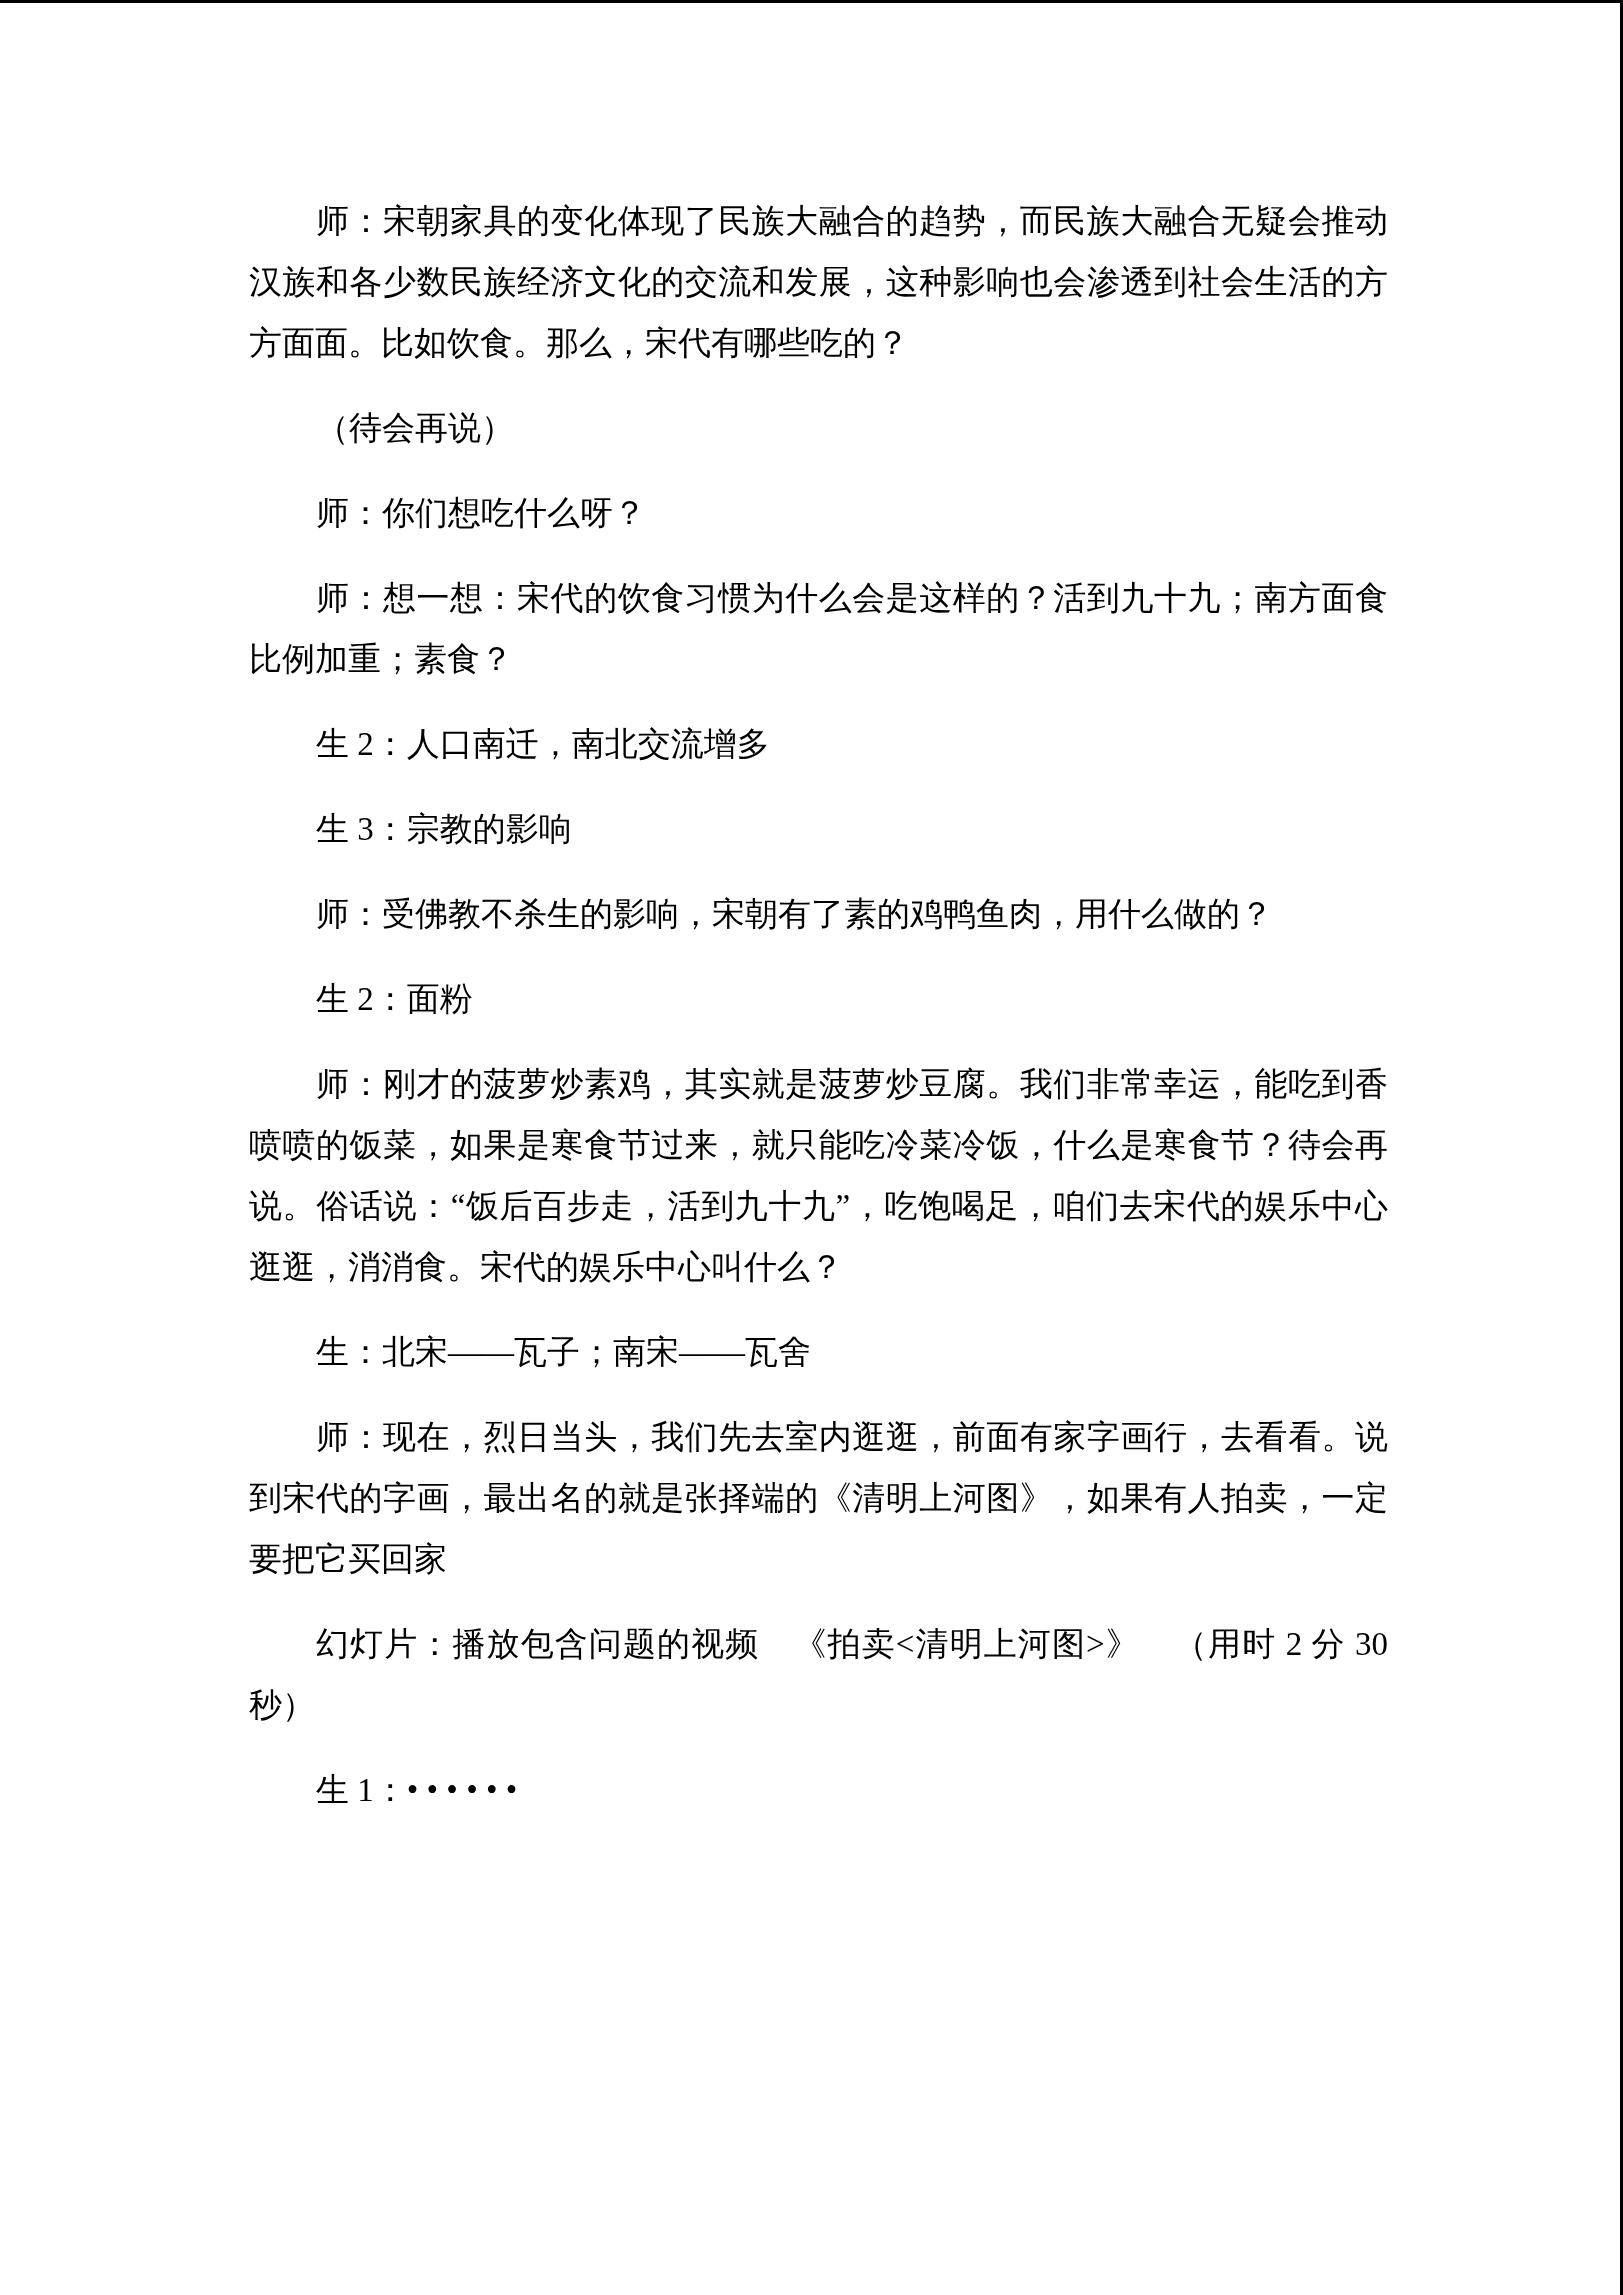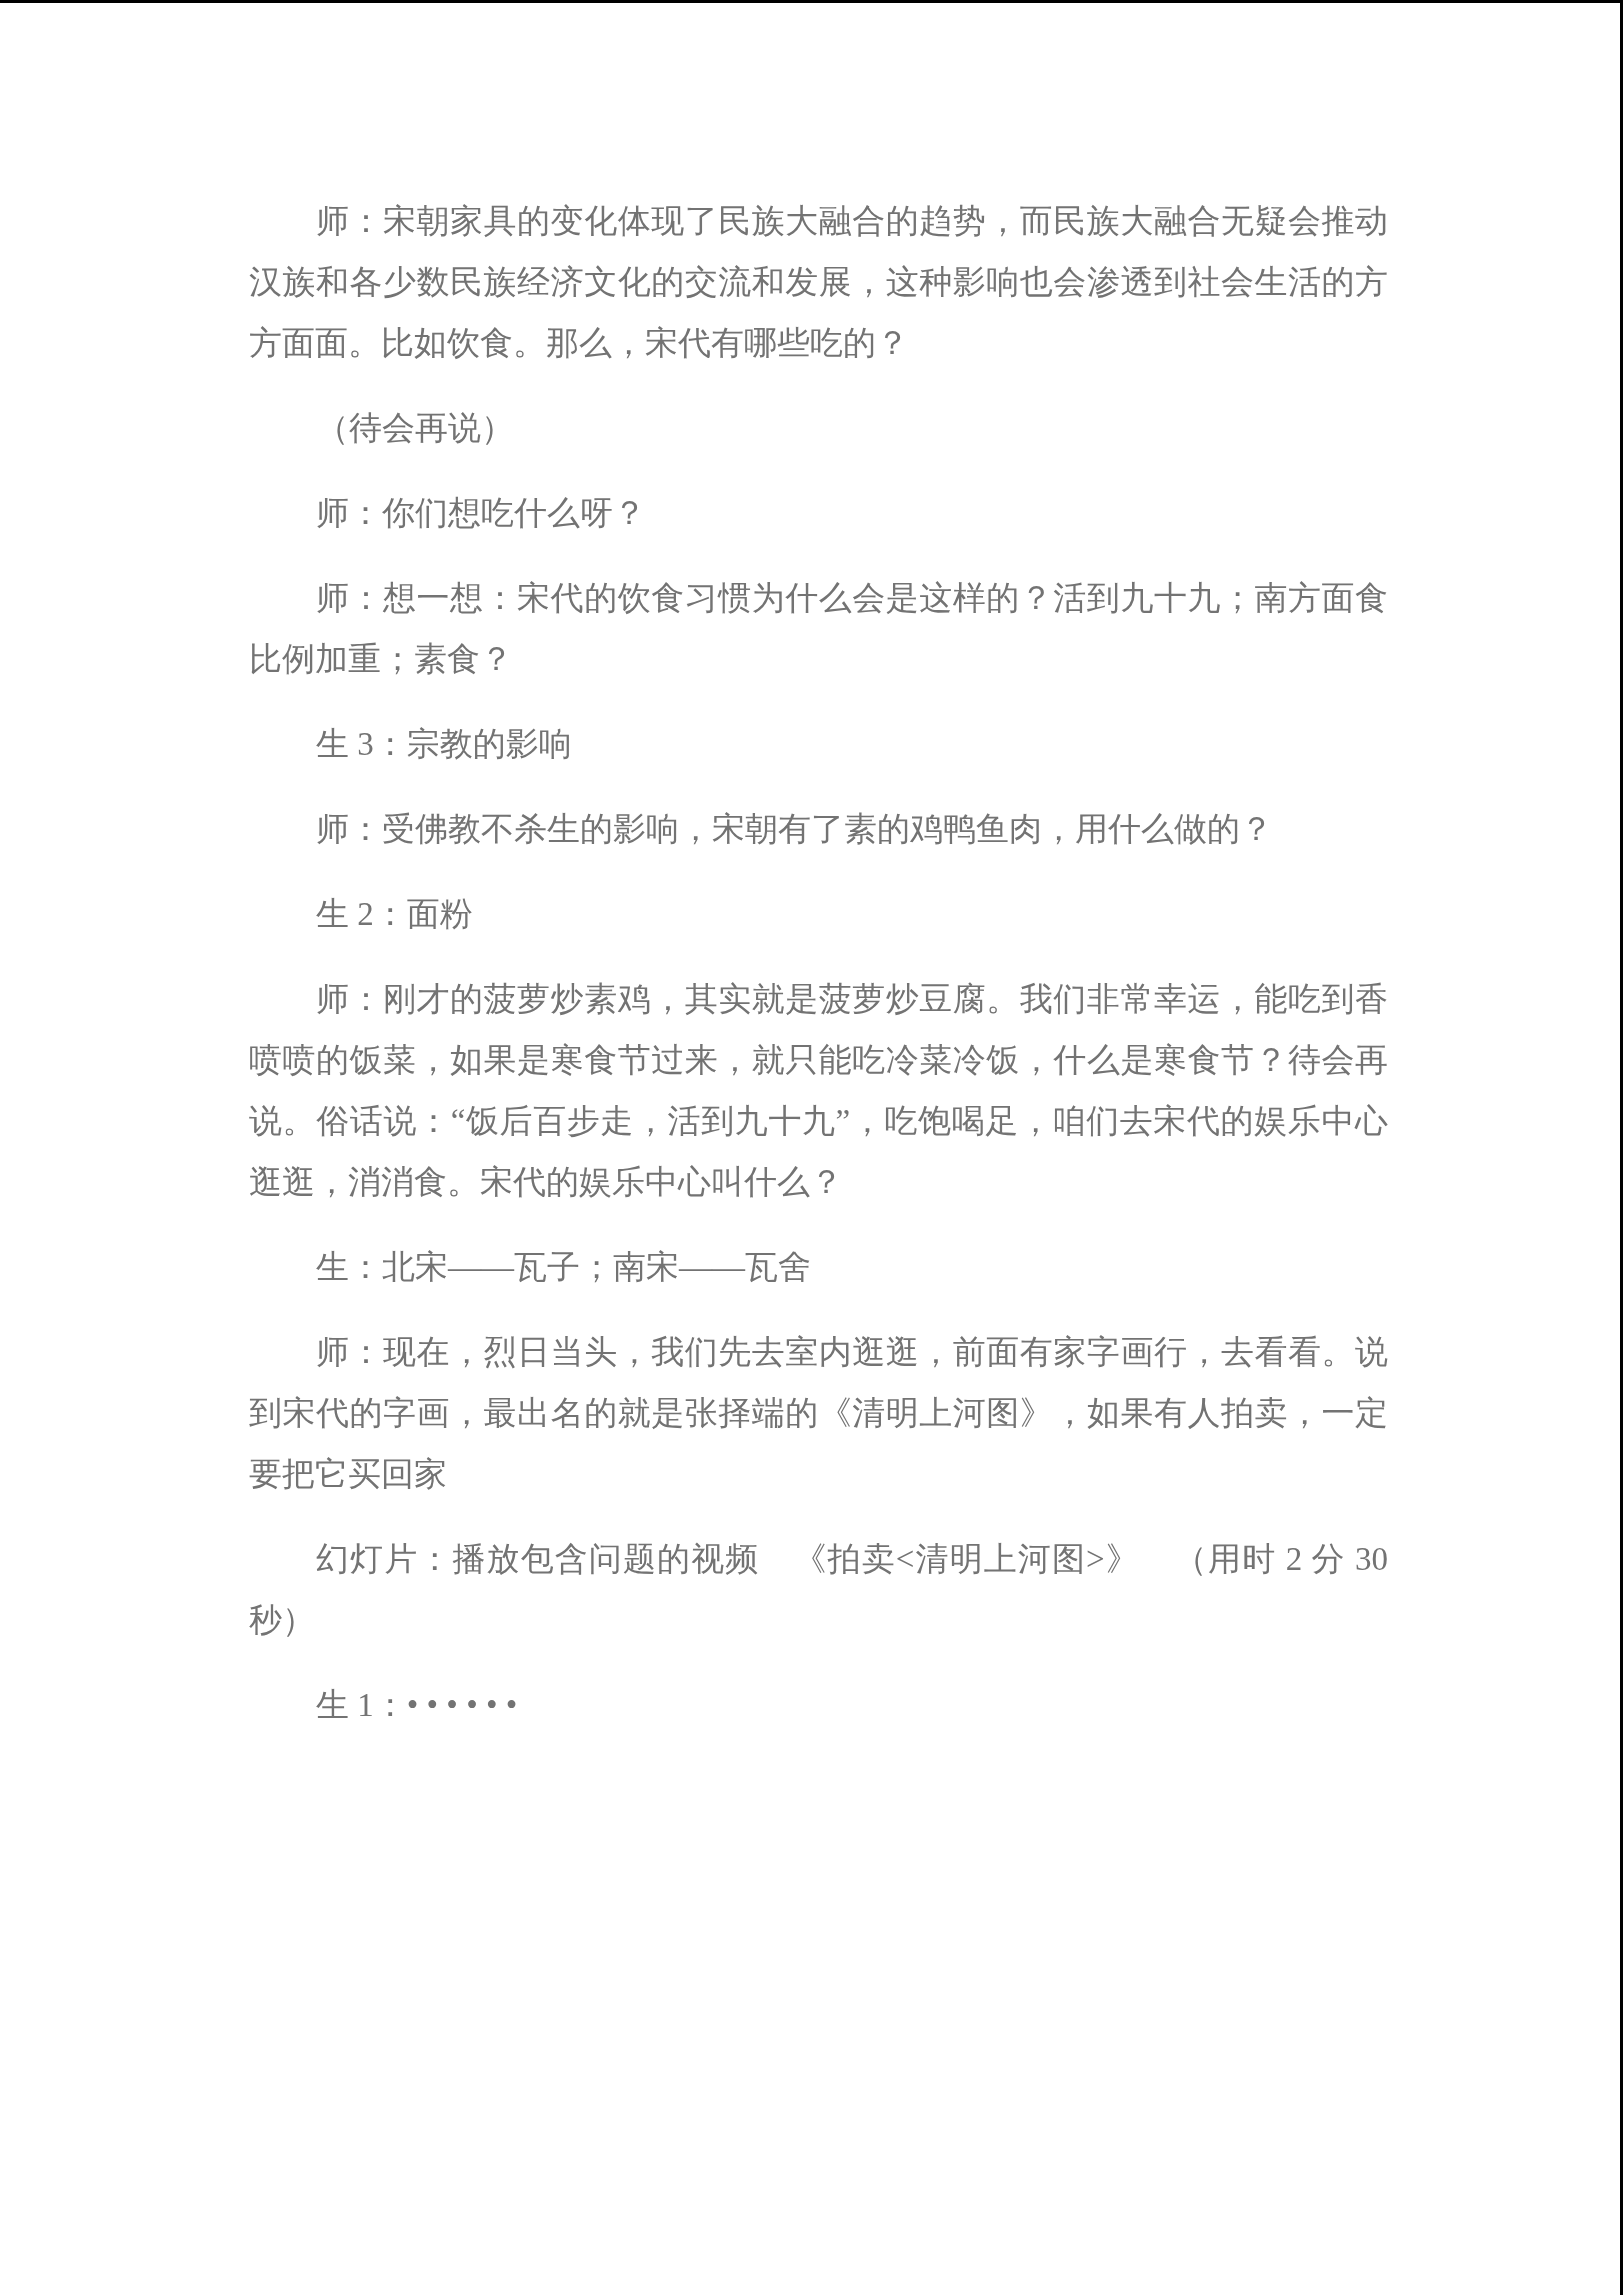--- a/index.html
+++ b/index.html
@@ -31,39 +31,40 @@
   .content {
     position: absolute;
     left: 249px;
     top: 191px;
     width: 1139px;
   }
   .para {
     margin: 0 0 24px 0;
     font-size: 33px;
     line-height: 61px;
-    color: #737373;
+    color: #000000;
     text-align: justify;
     text-indent: 67px;            
     word-break: break-all;
     letter-spacing: 0;
     font-weight: 400;
   }
 </style>
 </head>
 <body>
 
 <div class="page">
   <div class="edge-top"></div>
   <div class="edge-right"></div>
   <div class="content">
       <p class="para">师：宋朝家具的变化体现了民族大融合的趋势，而民族大融合无疑会推动汉族和各少数民族经济文化的交流和发展，这种影响也会渗透到社会生活的方方面面。比如饮食。那么，宋代有哪些吃的？</p>
       <p class="para">（待会再说）</p>
       <p class="para">师：你们想吃什么呀？</p>
       <p class="para">师：想一想：宋代的饮食习惯为什么会是这样的？活到九十九；南方面食比例加重；素食？</p>
+      <p class="para">生 2：人口南迁，南北交流增多</p>
       <p class="para">生 3：宗教的影响</p>
       <p class="para">师：受佛教不杀生的影响，宋朝有了素的鸡鸭鱼肉，用什么做的？</p>
       <p class="para">生 2：面粉</p>
       <p class="para">师：刚才的菠萝炒素鸡，其实就是菠萝炒豆腐。我们非常幸运，能吃到香喷喷的饭菜，如果是寒食节过来，就只能吃冷菜冷饭，什么是寒食节？待会再说。俗话说：“饭后百步走，活到九十九”，吃饱喝足，咱们去宋代的娱乐中心逛逛，消消食。宋代的娱乐中心叫什么？</p>
       <p class="para">生：北宋——瓦子；南宋——瓦舍</p>
       <p class="para">师：现在，烈日当头，我们先去室内逛逛，前面有家字画行，去看看。说到宋代的字画，最出名的就是张择端的《清明上河图》，如果有人拍卖，一定要把它买回家</p>
       <p class="para">幻灯片：播放包含问题的视频　《拍卖&lt;清明上河图&gt;》　（用时 2 分 30 秒）</p>
       <p class="para">生 1：• • • • • •</p>
     </div>
 </div>

